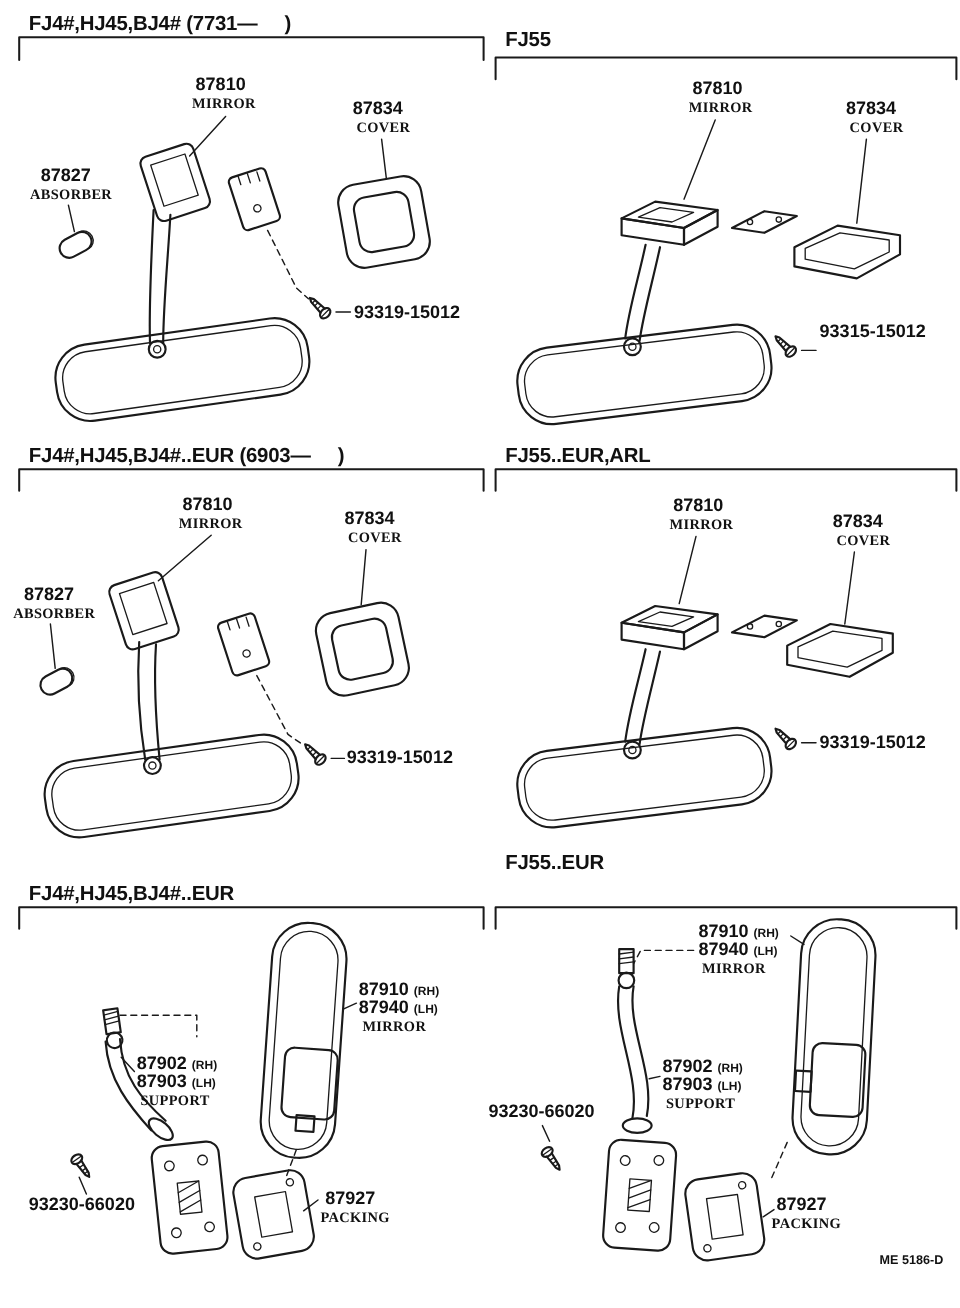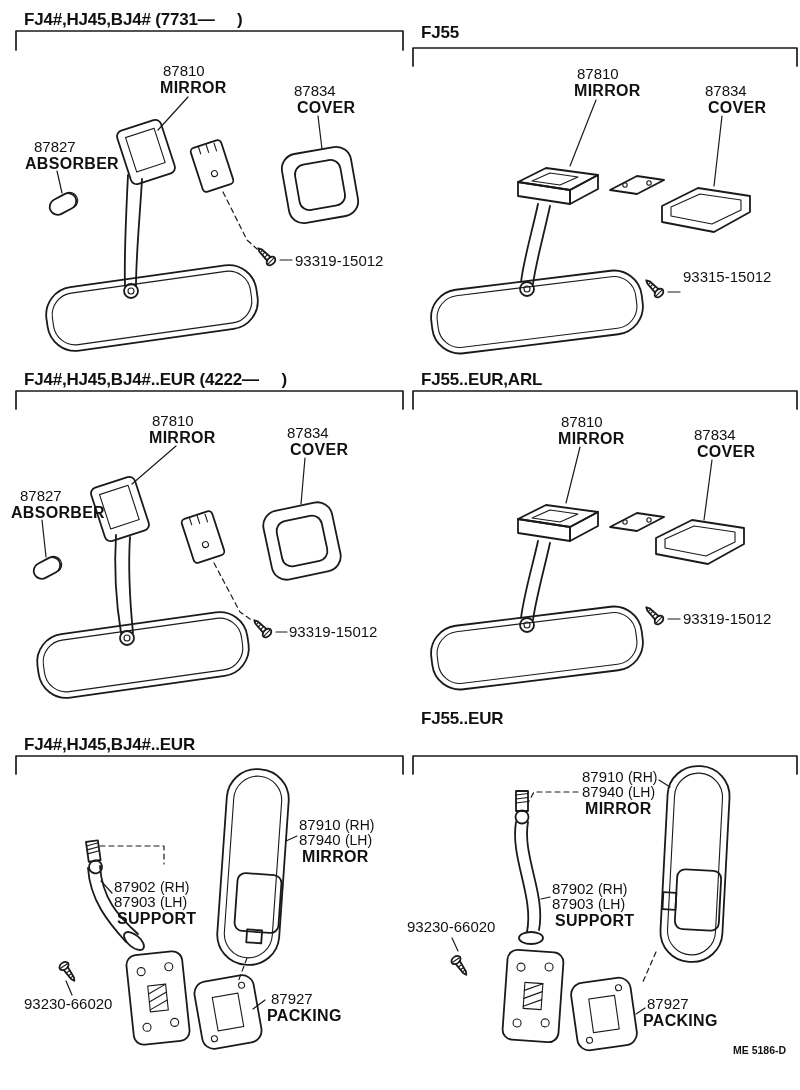--- a/index.html
+++ b/index.html
@@ -8,23 +8,23 @@
     position:relative; background:#ffffff; color:#111;
     font-family:"Liberation Sans", sans-serif; overflow:hidden;
   }
   #art { position:absolute; left:0; top:0; }
   svg { stroke:#1a1a1a; fill:none; stroke-width:1.8; stroke-linecap:round; stroke-linejoin:round; }
   .thin   { stroke-width:1.1; }
   .leader { stroke-width:1.2; }
   .dash   { stroke-width:1.2; stroke-dasharray:5 4; }
   .frame  { stroke-width:1.7; }
   .t  { position:absolute; font-weight:bold; font-size:17px; letter-spacing:-0.2px; white-space:pre; }
-  .pn { position:absolute; font-weight:normal; font-size:15px; white-space:pre; }
-  .pn .side { font-size:14px; }
-  .pl { position:absolute; font-weight:bold; font-size:16px; letter-spacing:0.3px; white-space:pre; }
+  .pn { position:absolute; font-weight:bold; font-size:15px; white-space:pre; }
+  .pn .side { font-size:10px; }
+  .pl { position:absolute; font-weight:bold; font-size:12px; letter-spacing:0.3px; white-space:pre;font-family:Liberation Serif, serif; }
   .code { position:absolute; font-weight:bold; font-size:10.5px; }
 </style>
 </head>
 <body>
 
 <svg id="art" width="800" height="1090" viewBox="0 0 800 1090">
   <defs>
     <g id="mirror-head-int">
       <rect x="-106" y="-32" width="212" height="64" rx="28"></rect>
       <rect x="-100" y="-26" width="200" height="52" rx="22" class="thin"></rect>
@@ -226,21 +226,21 @@
       <line x1="659" y1="780" x2="670" y2="787"></line>
       <line x1="550" y1="897" x2="541" y2="899"></line>
       <line x1="452" y1="938" x2="458" y2="951"></line>
       <line x1="645" y1="1008" x2="636" y2="1014"></line>
     </g>
   </g>
 </svg>
 
 <div class="t" style="left:24px;top:10px">FJ4#,HJ45,BJ4# (7731—     )</div>
 <div class="t" style="left:421px;top:23px">FJ55</div>
-<div class="t" style="left:24px;top:370px">FJ4#,HJ45,BJ4#..EUR (4222—     )</div>
+<div class="t" style="left:24px;top:370px">FJ4#,HJ45,BJ4#..EUR (6903—     )</div>
 <div class="t" style="left:421px;top:370px">FJ55..EUR,ARL</div>
 <div class="t" style="left:24px;top:735px">FJ4#,HJ45,BJ4#..EUR</div>
 <div class="t" style="left:421px;top:709px">FJ55..EUR</div>
 
 <div class="pn" style="left:163px;top:62px">87810</div>
 <div class="pl" style="left:160px;top:79px">MIRROR</div>
 <div class="pn" style="left:294px;top:82px">87834</div>
 <div class="pl" style="left:297px;top:99px">COVER</div>
 <div class="pn" style="left:34px;top:138px">87827</div>
 <div class="pl" style="left:25px;top:155px">ABSORBER</div>

